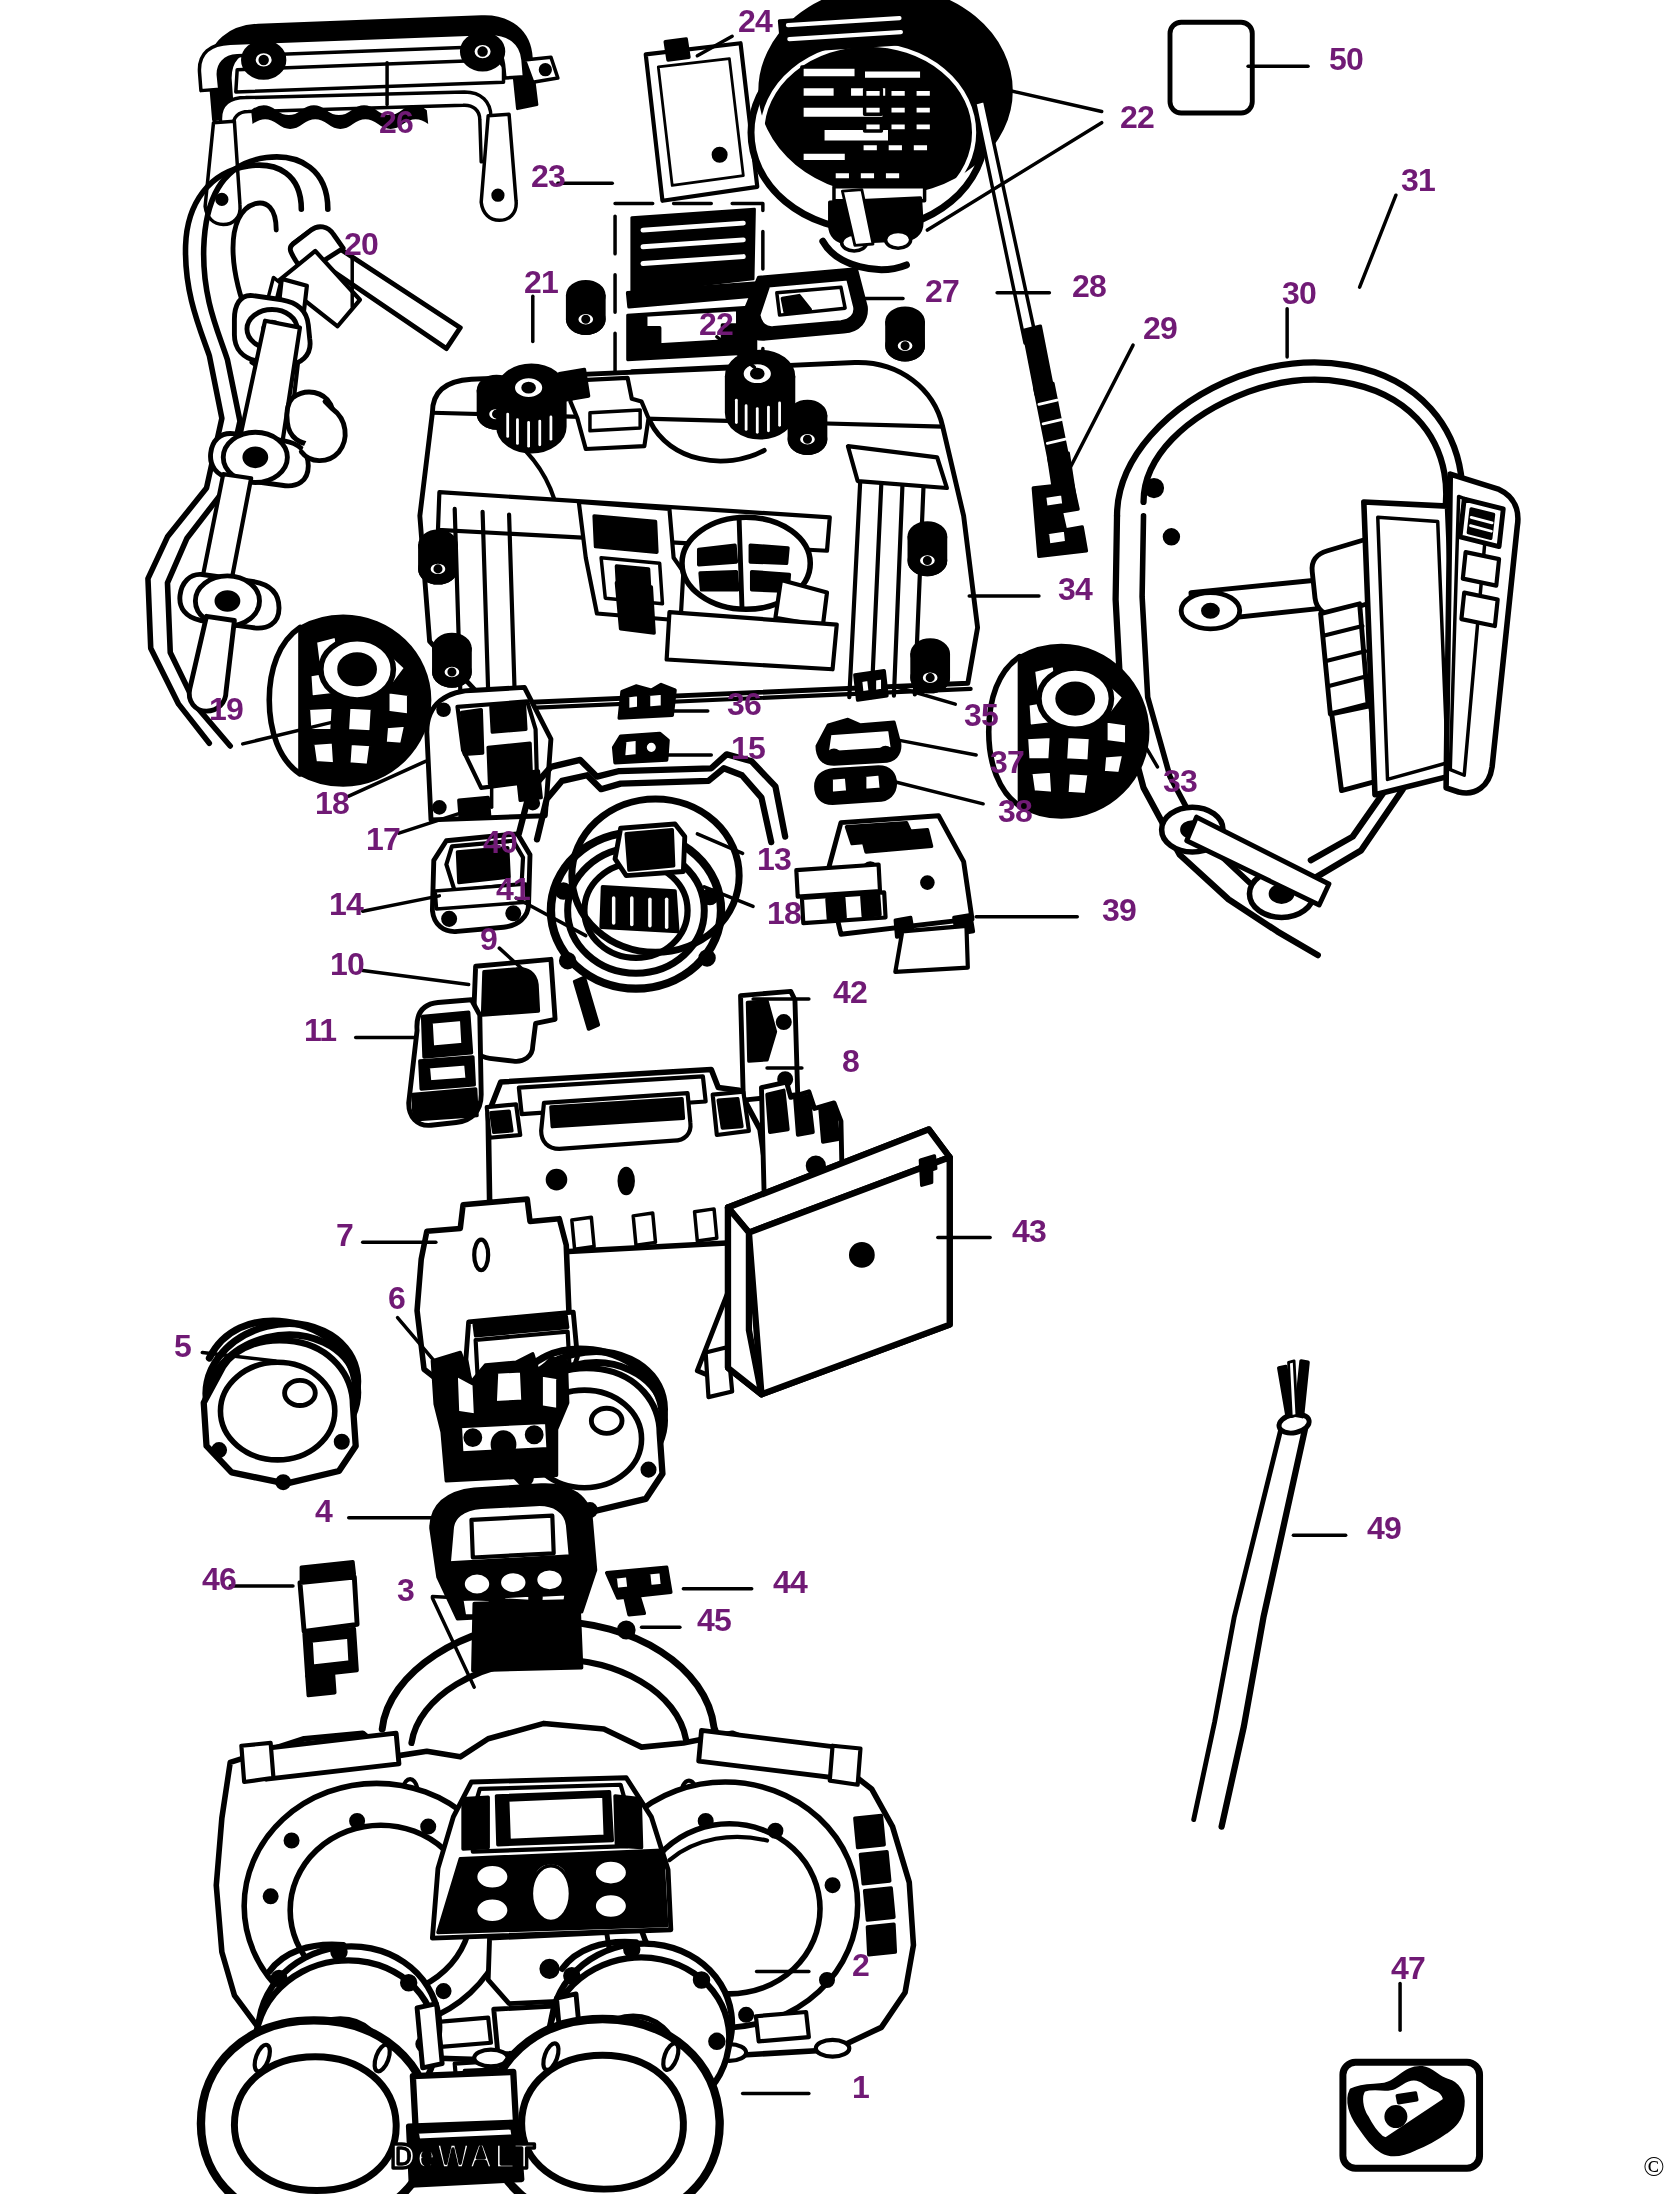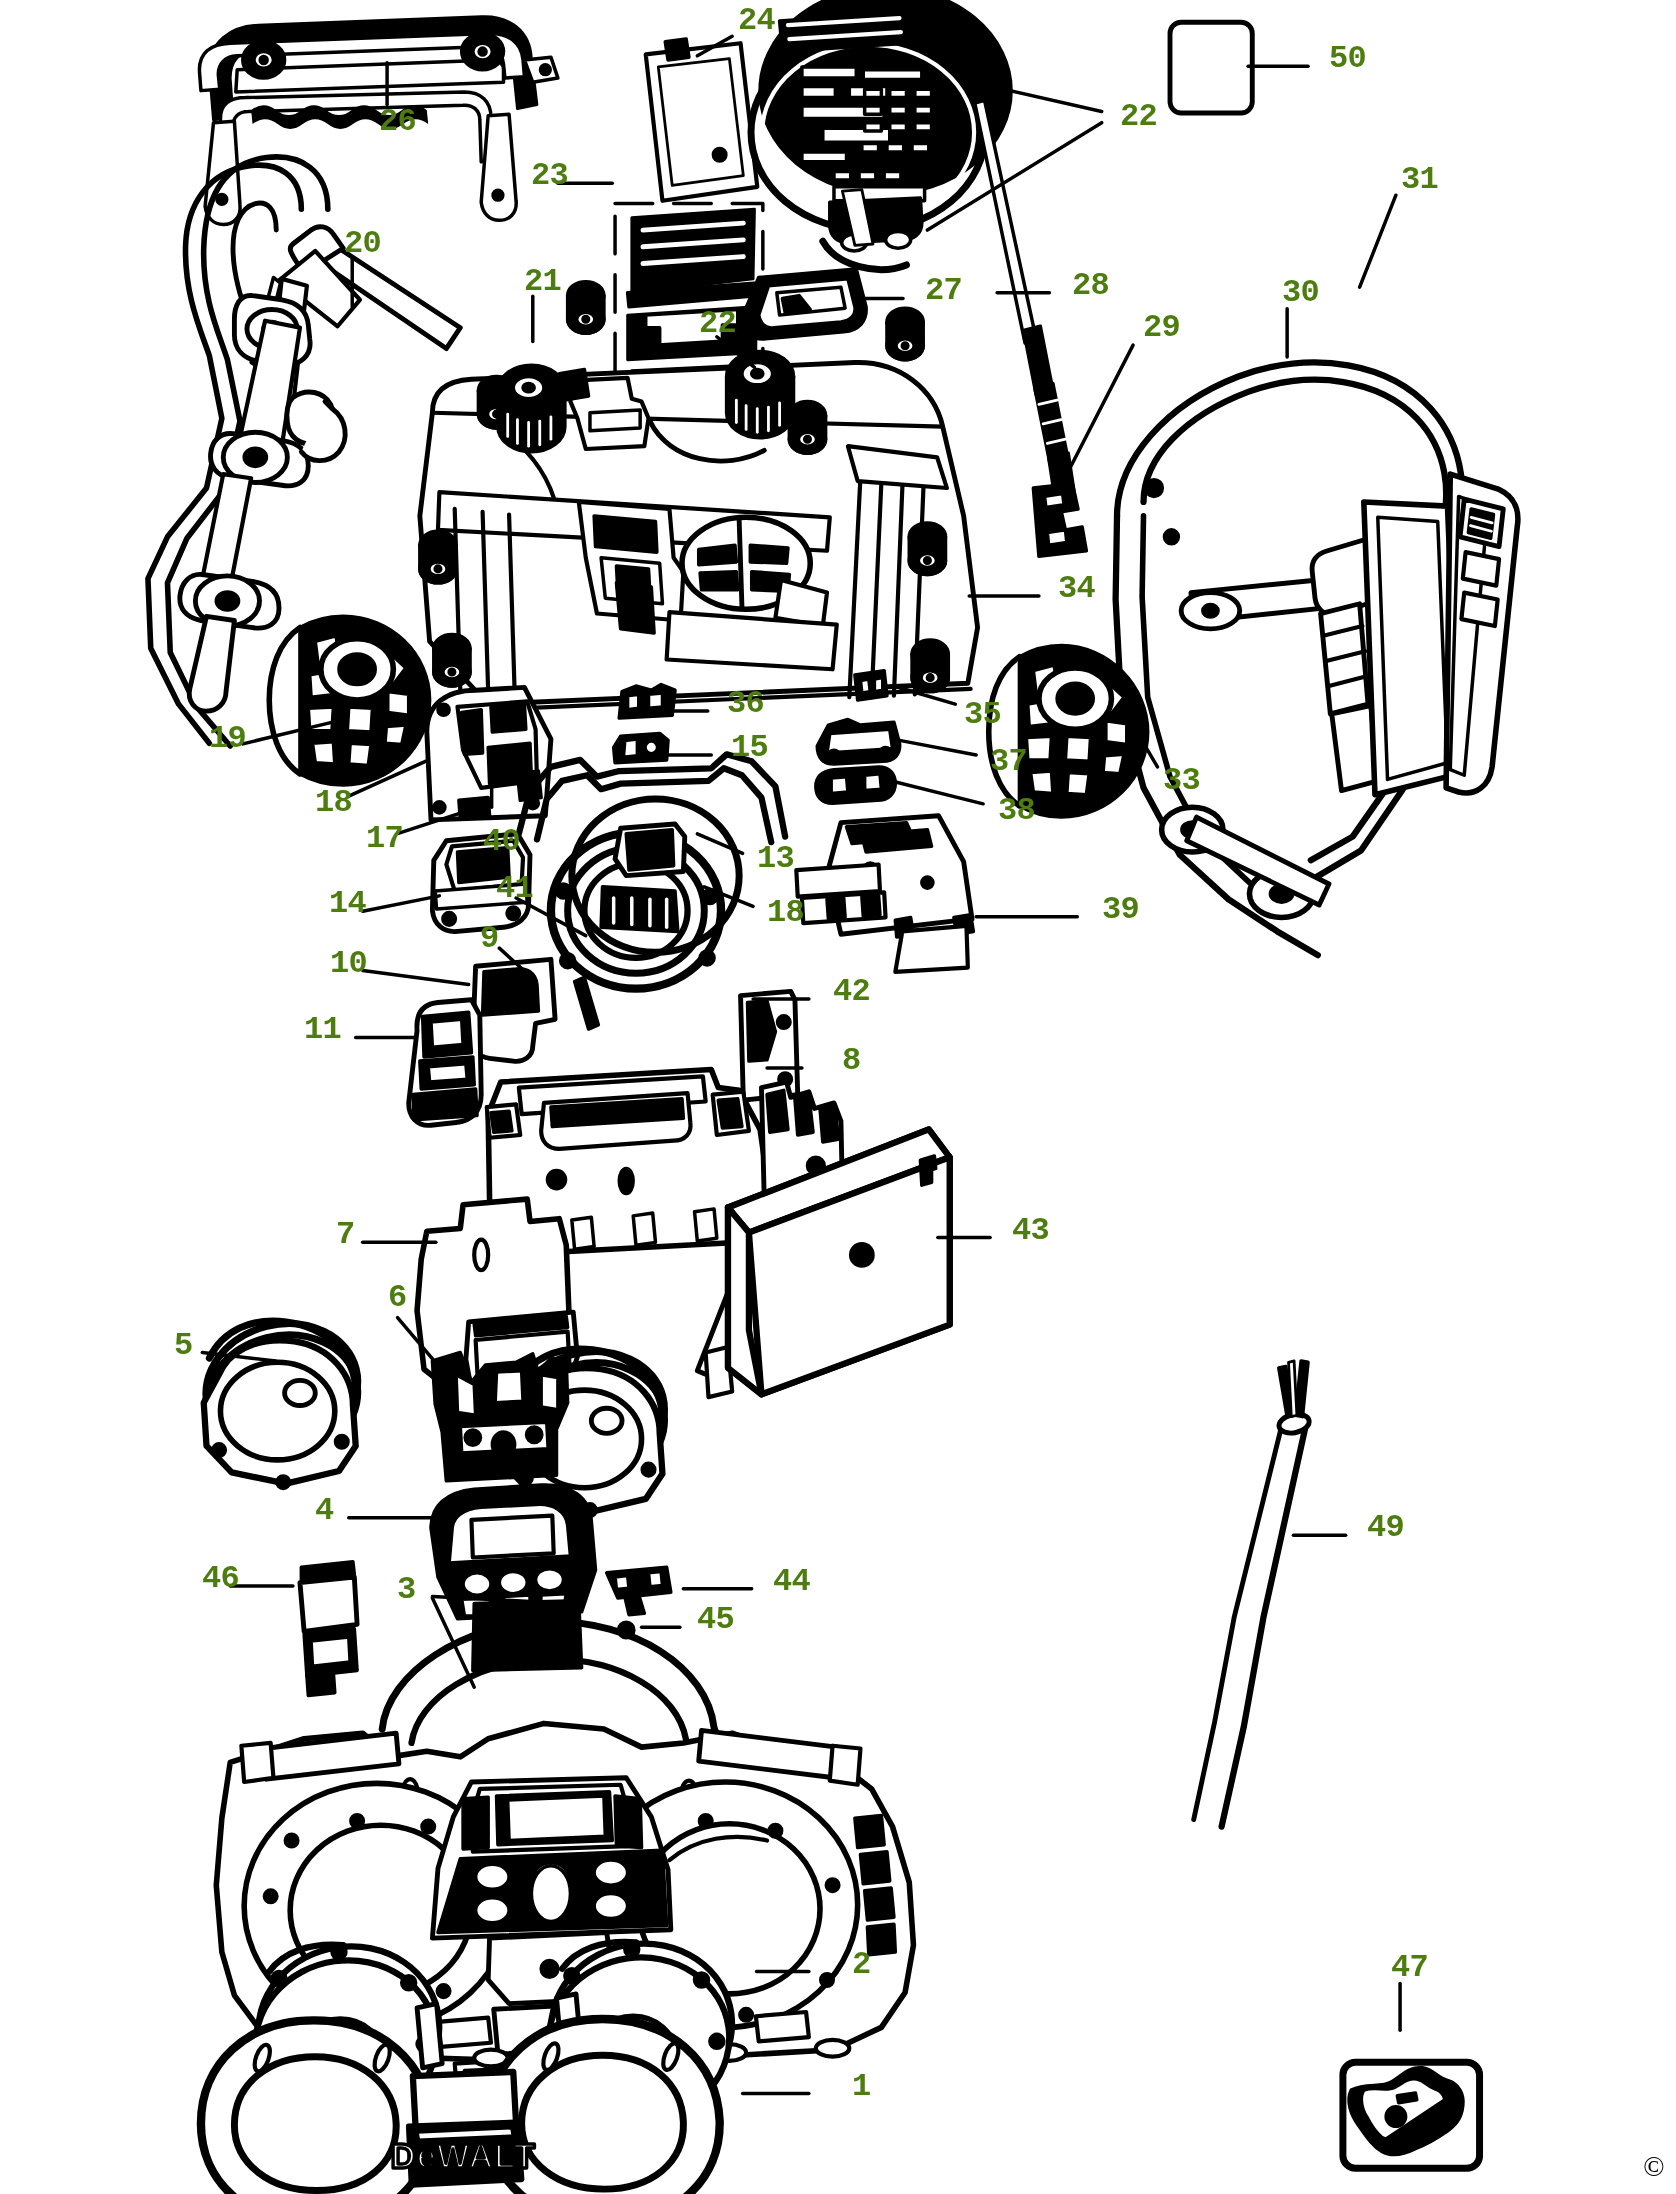--- a/index.html
+++ b/index.html
@@ -8,25 +8,25 @@
   #sheet{
     position:relative;
     width:1677px;
     height:2194px;
     background:#fff;
     overflow:hidden;
   }
   #art{position:absolute;left:0;top:0;width:1677px;height:2194px;}
   .callout{
     position:absolute;
-    font-family:Liberation Mono, monospace;
+    font-family:Liberation Sans, sans-serif;
     font-weight:700;
     font-size:32px;
     line-height:32px;
-    color:#4d7c0f;
+    color:#701a75;
     letter-spacing:-0.7px;
     white-space:nowrap;
     -webkit-user-select:none;
     user-select:none;
   }
   .copy{
     position:absolute;
     right:12.6px;
     bottom:11px;
     font-size:28px;
@@ -891,21 +891,21 @@
       <div class="callout" style="left: 842px; top: 1045px;">8</div>
       <div class="callout" style="left: 480px; top: 923px;">9</div>
       <div class="callout" style="left: 330px; top: 948px;">10</div>
       <div class="callout" style="left: 304px; top: 1014px;">11</div>
       <div class="callout" style="left: 767px; top: 897px;">18</div>
       <div class="callout" style="left: 757px; top: 843px;">13</div>
       <div class="callout" style="left: 329px; top: 888px;">14</div>
       <div class="callout" style="left: 731px; top: 732px;">15</div>
       <div class="callout" style="left: 366px; top: 823px;">17</div>
       <div class="callout" style="left: 315px; top: 787px;">18</div>
-      <div class="callout" style="left: 209px; top: 723px;">19</div>
+      <div class="callout" style="left: 209px; top: 693px;">19</div>
       <div class="callout" style="left: 344px; top: 228px;">20</div>
       <div class="callout" style="left: 524px; top: 266px;">21</div>
       <div class="callout" style="left: 699px; top: 308px;">22</div>
       <div class="callout" style="left: 531px; top: 160px;">23</div>
       <div class="callout" style="left: 738px; top: 4.9px;">24</div>
       <div class="callout" style="left: 1120px; top: 101px;">22</div>
       <div class="callout" style="left: 379px; top: 106px;">26</div>
       <div class="callout" style="left: 925px; top: 275px;">27</div>
       <div class="callout" style="left: 1072px; top: 270px;">28</div>
       <div class="callout" style="left: 1143px; top: 312px;">29</div>

